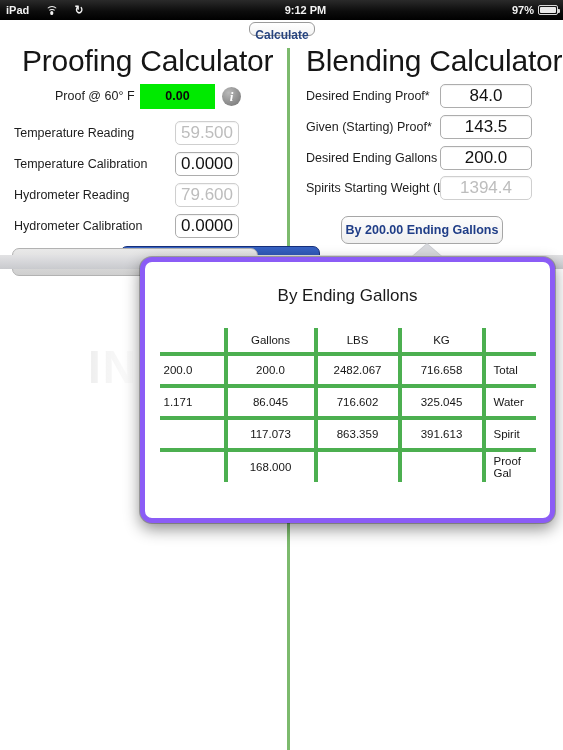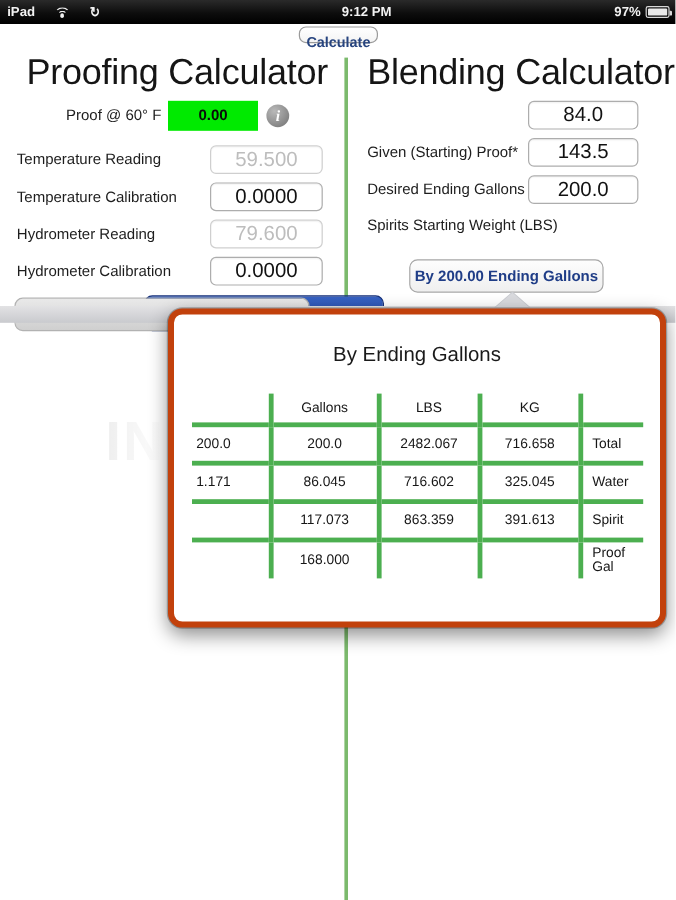--- a/index.html
+++ b/index.html
@@ -49,21 +49,21 @@
   #title-blending{ left:306px; top:44px; }
   .field{
     height:24px; border:1px solid #adadad; border-radius:5px; background:#fff;
     font-size:17px; color:#111; text-align:center; line-height:22px;
     box-shadow:inset 0 1px 1px rgba(0,0,0,.05);
   }
   .field.placeholder{ color:#bdbdbd; border-color:#cfcfcf; }
 
   
   .l-lbl{ position:absolute; left:14px; font-size:12.5px; color:#1d1d1d; }
-  .l-fld{ position:absolute; left:175px; width:94px; }
+  .l-fld{ position:absolute; left:175px; width:64px; }
 
   
   #proof-label{ position:absolute; left:55px; top:89px; font-size:12.5px; color:#1d1d1d; }
   #proof-value{
     position:absolute; left:140px; top:84px; width:75px; height:25px;
     background:#00ea00; color:#0a0a0a; font-size:12.5px; font-weight:bold;
     text-align:center; line-height:25px;
   }
   #info-icon{
     position:absolute; left:222px; top:87px; width:19px; height:19px; border-radius:50%;
@@ -134,21 +134,21 @@
   #watermark-fade{
     position:absolute; left:60px; top:256px; width:100px; height:266px;
     background:linear-gradient(90deg, rgba(255,255,255,0) 0%, rgba(255,255,255,.55) 40%, rgba(255,255,255,.95) 78%, #fff 100%);
     z-index:2;
   }
 
   
   #results-popover{
     position:absolute; left:140px; top:257px; width:415px; height:266px;
     background:#ffffff;
-    border:5px solid #c2410c; border-radius:12px;
+    border:5px solid #8b5cf6; border-radius:12px;
     box-shadow:0 6px 16px rgba(0,0,0,.45), 0 0 0 1px rgba(0,0,0,.25);
     z-index:10; overflow:hidden;
   }
   #popover-title{
     margin-top:24px; text-align:center; font-size:17px; color:#1a1a1a;
   }
   #results-table{
     margin:22px auto 0 auto; width:376px; border-collapse:collapse;
     font-size:11.5px; color:#161616;
   }
@@ -215,29 +215,31 @@
 
   <div class="l-lbl" style="top:157px">Temperature Calibration</div>
   <div class="l-fld field" style="top:152px">0.0000</div>
 
   <div class="l-lbl" style="top:188px">Hydrometer Reading</div>
   <div class="l-fld field placeholder" style="top:183px">79.600</div>
 
   <div class="l-lbl" style="top:219px">Hydrometer Calibration</div>
   <div class="l-fld field" style="top:214px">0.0000</div>
 
+  <div class="r-lbl" style="top:89px">Desired Ending Proof*</div>
   <div class="r-fld field" style="top:84px">84.0</div>
 
   <div class="r-lbl" style="top:120px">Given (Starting) Proof*</div>
   <div class="r-fld field" style="top:115px">143.5</div>
 
   <div class="r-lbl" style="top:151px">Desired Ending Gallons</div>
   <div class="r-fld field" style="top:146px">200.0</div>
 
   <div class="r-lbl" style="top:181px">Spirits Starting Weight (LBS)</div>
+  <div class="r-fld field placeholder" style="top:176px">1394.4</div>
 
   <div id="by-gallons-button">By 200.00 Ending Gallons</div>
 
   <div id="watermark">IN</div>
   <div id="watermark-fade"></div>
 
   <div id="blue-button"></div>
   <div id="show-proof-details">Show Proof Details</div>
 
   <div id="popover-strip"></div>

